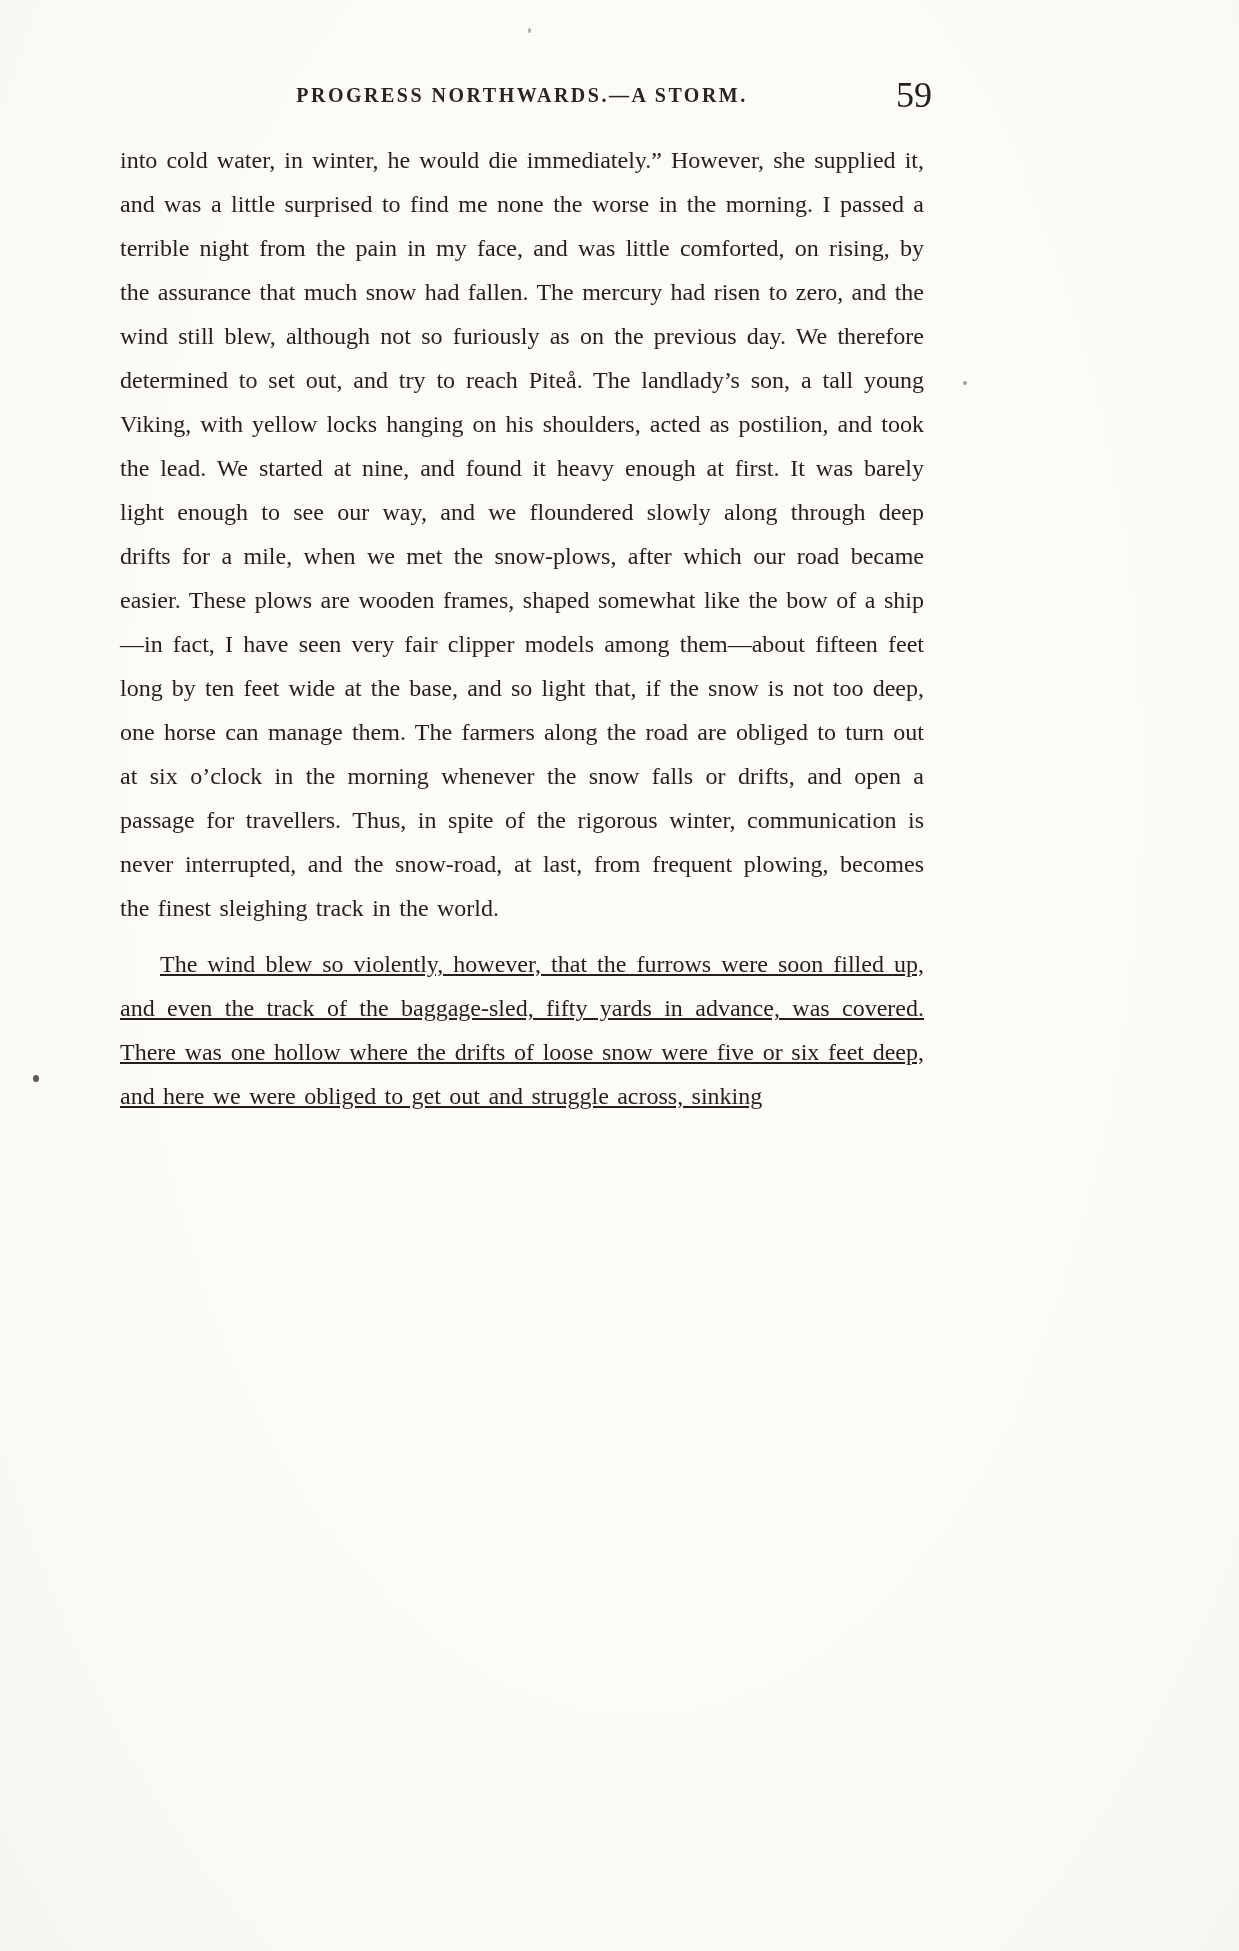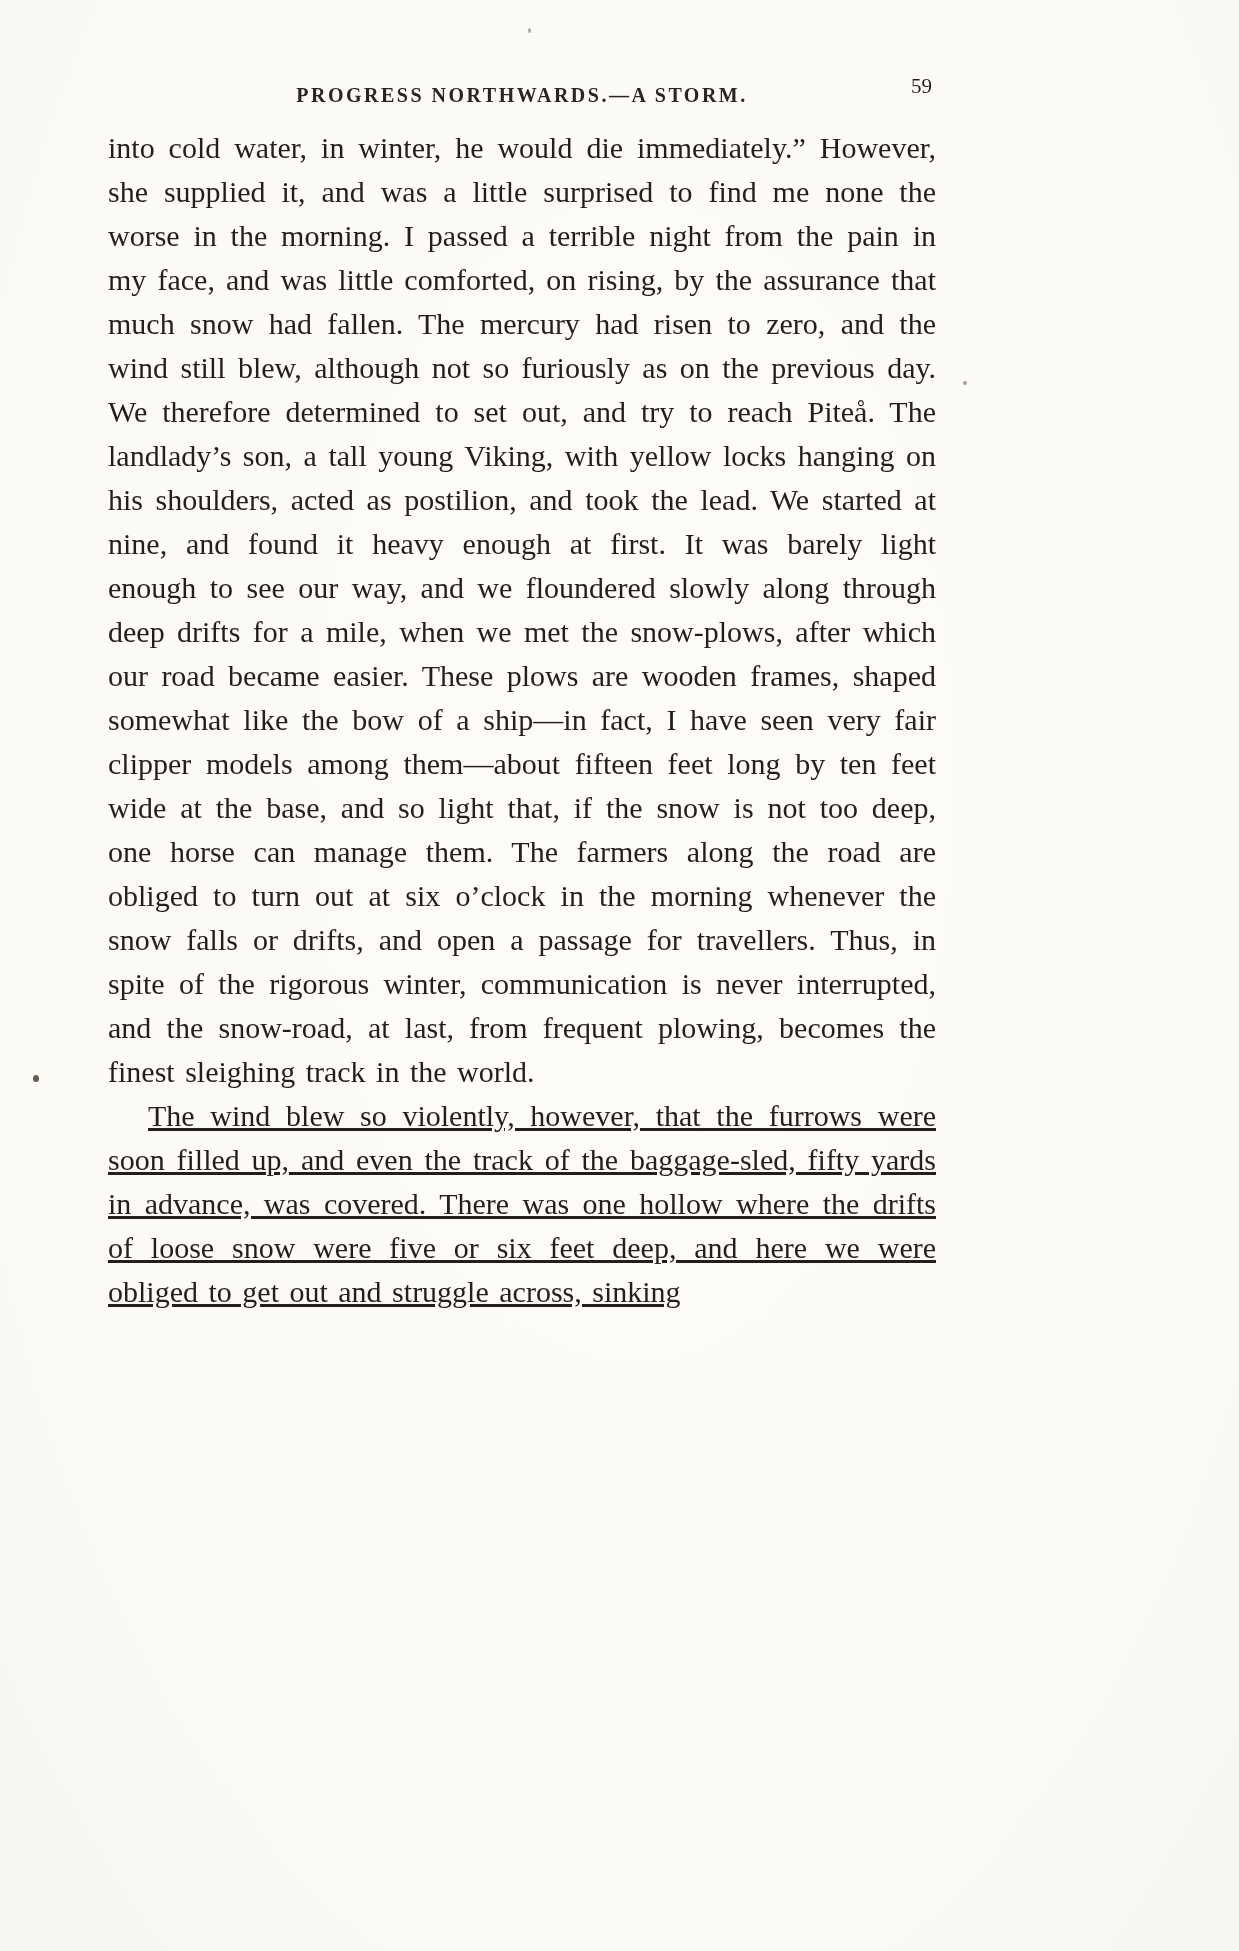--- a/index.html
+++ b/index.html
@@ -34,32 +34,32 @@
     text-align: center;
     font-weight: bold;
     font-size: 20px;
     letter-spacing: 2.5px;
     color: #2a2520;
   }
   .page-number {
     position: absolute;
     right: 4px;
     top: 0;
-    font-size: 21px;
+    font-size: 36px;
     color: #241f1a;
   }
   .body-text {
     position: absolute;
     top: 126px;
     left: 108px;
     width: 828px;
   }
   .body-text p {
-    margin: 0;
-    font-size: 30px;
+    margin: 12px;
+    font-size: 24px;
     line-height: 44px;
     text-align: justify;
     word-spacing: 0.10em;
     color: #241f1a;
   }
   .body-text p.indent {
     text-indent: 40px;
     text-decoration: underline;
   }
   .speck {

